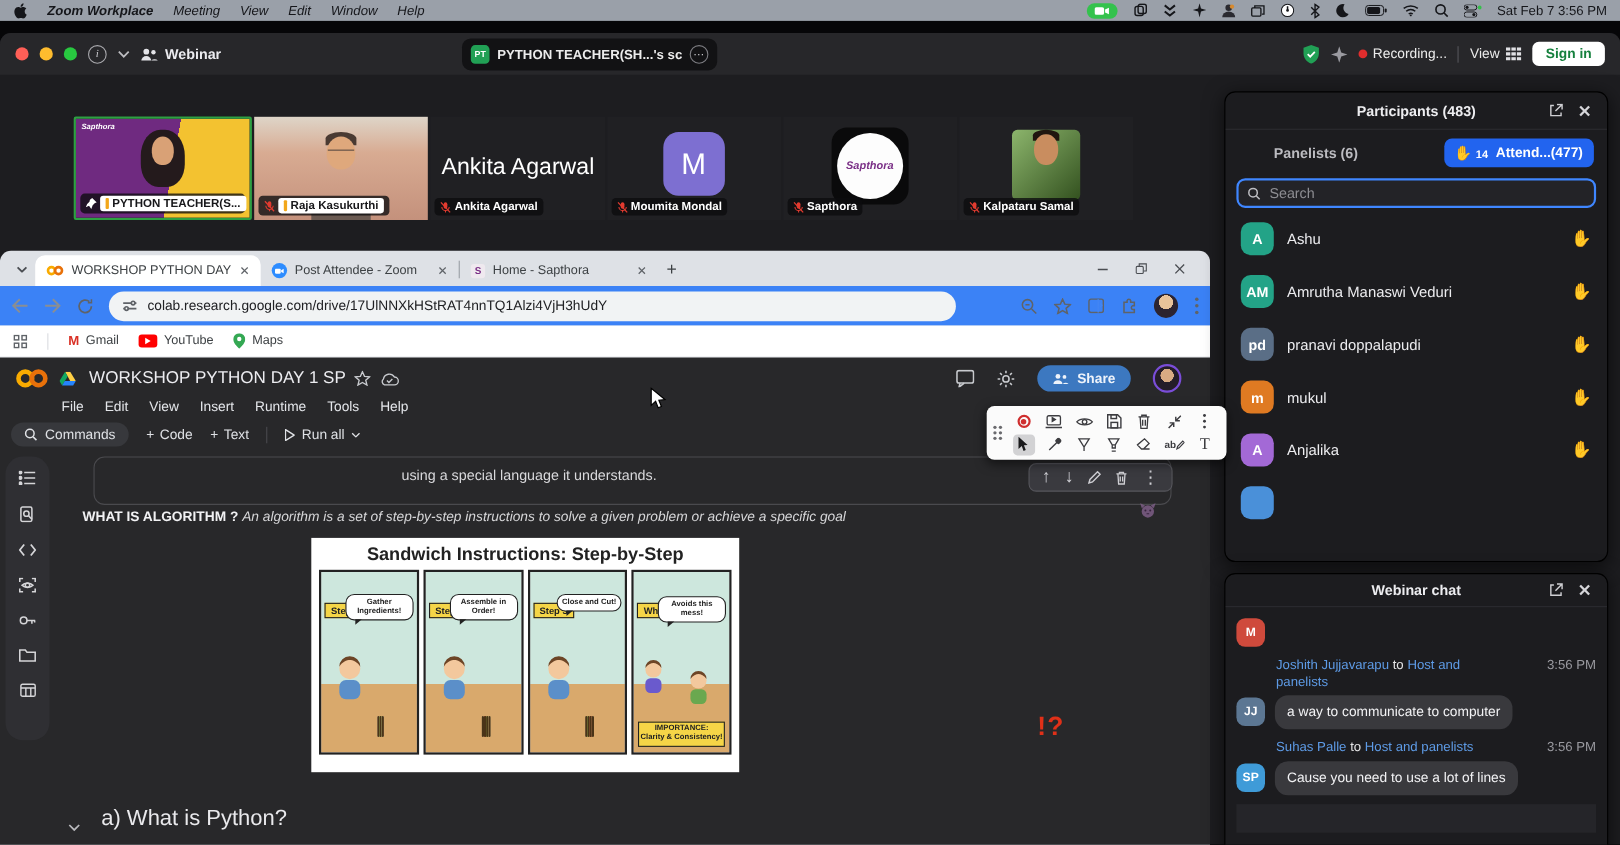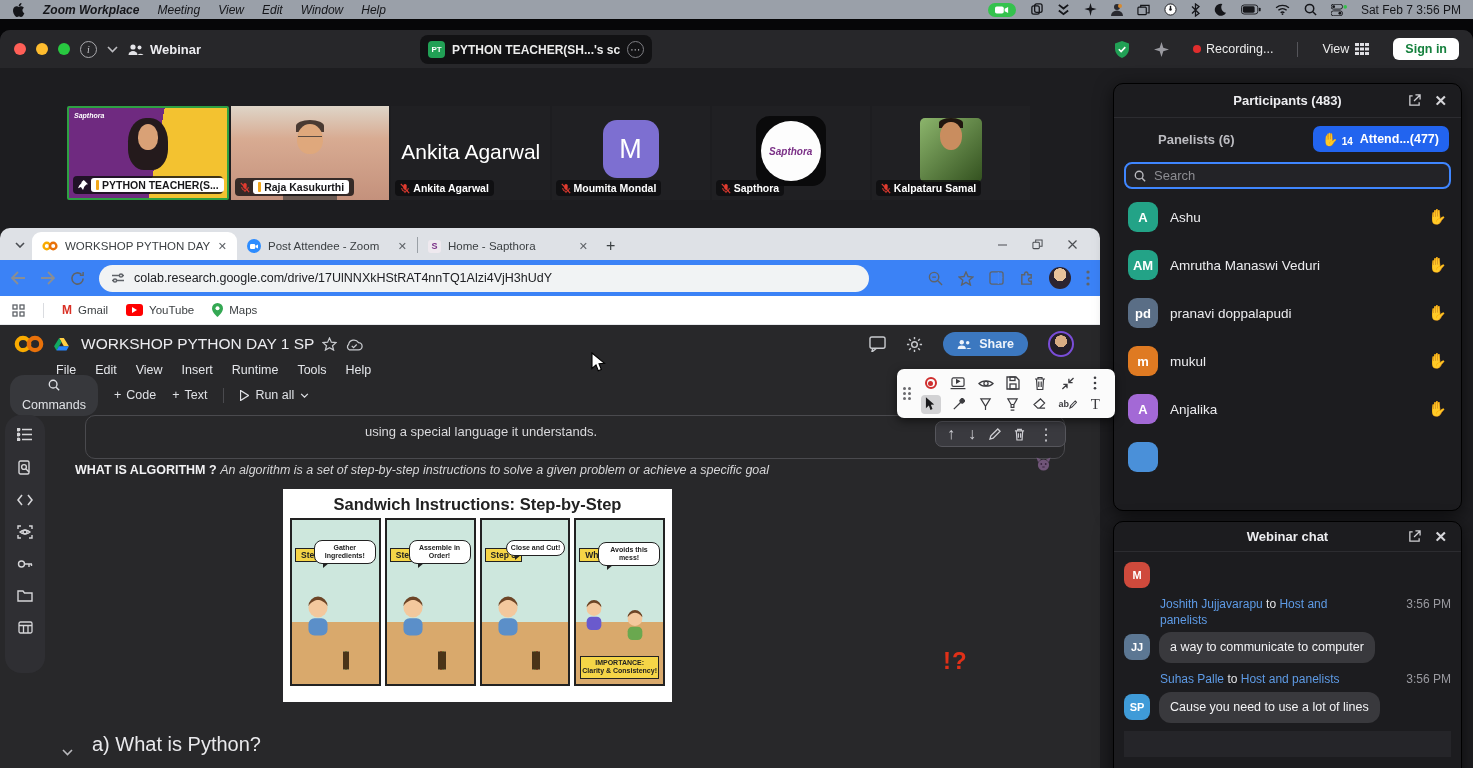--- a/index.html
+++ b/index.html
@@ -29,21 +29,21 @@
   .info-circ{width:17px;height:17px;border-radius:50%;border:1.5px solid #a9a9ad;color:#c9c9cd;
     font-size:10px;display:flex;align-items:center;justify-content:center;font-style:italic;font-family:"Liberation Serif",serif;}
   .webinar-lb{display:flex;align-items:center;gap:6px;font-size:13px;font-weight:bold;color:#ececf0;}
   .share-tab{position:absolute;left:420px;top:5px;height:29px;background:#121214;border-radius:8px;
     display:flex;align-items:center;gap:7px;padding:0 8px;}
   .pt-badge{width:17px;height:17px;border-radius:4px;background:#21a055;color:#fff;font-size:8px;
     font-weight:bold;display:flex;align-items:center;justify-content:center;}
   .share-tab .t{font-size:12px;font-weight:bold;color:#ececec;white-space:nowrap;}
   .more-circ{width:17px;height:17px;border-radius:50%;border:1.5px solid #7d7d82;color:#c9c9cd;
     font-size:10px;display:flex;align-items:center;justify-content:center;letter-spacing:1px;}
-  .ztb-right{margin-left:auto;display:flex;align-items:center;gap:24px;}
+  .ztb-right{margin-left:auto;display:flex;align-items:center;gap:10px;}
   .rec{display:flex;align-items:center;gap:5px;font-size:12.5px;color:#ececec;}
   .rec-dot{width:8px;height:8px;border-radius:50%;background:#e02d2d;}
   .vdiv{width:1px;height:15px;background:#55555a;}
   .view-lb{display:flex;align-items:center;gap:6px;font-size:12.5px;color:#ececec;}
   .signin{background:#fff;color:#15803d;font-size:12.5px;font-weight:bold;border-radius:6px;
     padding:4px 12px;border:none;}
 
   
   .video-strip{position:absolute;top:76px;left:67px;width:963px;height:94px;display:flex;gap:2px;}
   .vtile{position:relative;flex:1;background:#202023;overflow:hidden;}
@@ -105,21 +105,21 @@
   .colab{height:443px;background:#28282a;color:#e8eaed;position:relative;}
   .cb-r1{height:34px;display:flex;align-items:center;padding:4px 12px 0;gap:8px;}
   .cb-title{font-size:15.5px;color:#ececf0;margin-left:4px;}
   .cb-r1 .ric{color:#c8cace;}
   .cb-right{margin-left:auto;display:flex;align-items:center;gap:20px;padding-right:14px;}
   .share-btn{display:flex;align-items:center;gap:7px;background:#3c78c0;color:#eef3fa;border-radius:16px;
     padding:5px 14px;font-size:12.5px;font-weight:bold;}
   .cb-av{width:26px;height:26px;border-radius:50%;background:radial-gradient(circle at 50% 38%,#d8ab83 0 34%,#241d28 35%);border:2px solid #7a4dd8;}
   .cb-r2{height:22px;display:flex;gap:19px;font-size:12.5px;padding-left:56px;color:#e4e6ea;align-items:center;}
   .cb-r3{height:28px;display:flex;align-items:center;gap:16px;padding-left:10px;font-size:12.5px;color:#dfe1e5;}
-  .cmd-pill{display:flex;align-items:center;gap:7px;background:#37383c;border-radius:14px;padding:4px 12px;flex-direction:column;}
+  .cmd-pill{display:flex;align-items:center;gap:7px;background:#37383c;border-radius:14px;padding:4px 12px;}
   .plus-it{display:flex;align-items:center;gap:5px;}
   .runall{display:flex;align-items:center;gap:6px;}
   .nb-area{position:absolute;top:84px;left:0;right:0;bottom:0;display:flex;}
   .rail{width:50px;display:flex;justify-content:center;}
   .rail-inner{margin-top:6px;width:40px;background:#2f2f33;border-radius:16px;padding:13px 0 14px;
     display:flex;flex-direction:column;align-items:center;gap:19px;color:#d5d5d8;height:258px;}
   .nb-main{position:relative;flex:1;}
   .cell-box{position:absolute;left:35px;top:6px;width:980px;height:44px;border:1px solid #4a4a4e;
     border-radius:10px;}
   .cell-box .ct{position:absolute;top:8px;left:0;width:790px;text-align:center;font-size:13px;color:#d9d9dc;}

